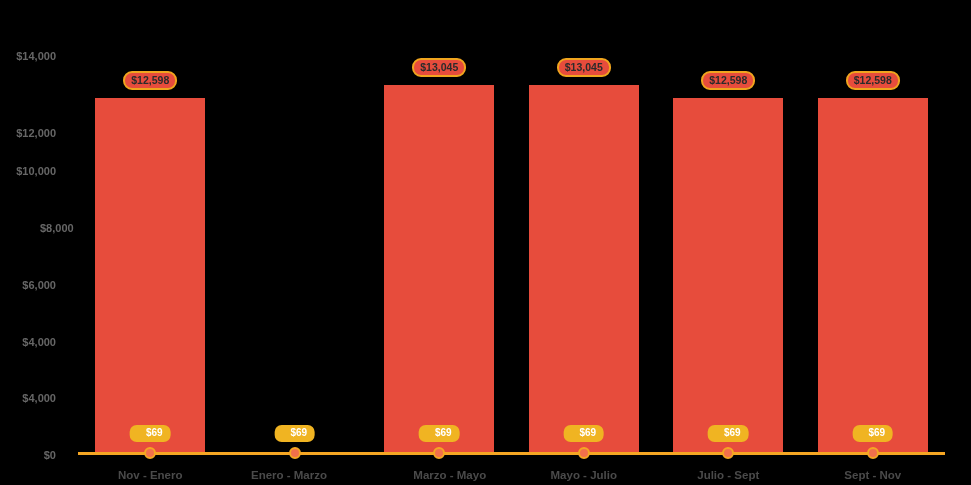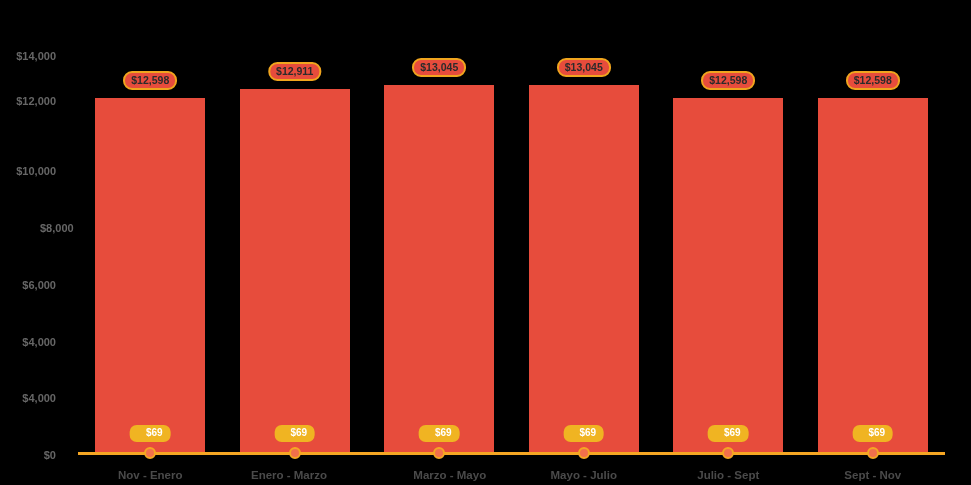--- a/index.html
+++ b/index.html
@@ -156,31 +156,27 @@
     </div>
 
   <div id="plot">
     <div id="yaxis">
         <div class="ytick" style="top: 427px;">$0</div>
         <div class="ytick" style="top: 370.286px;">$4,000</div>
         <div class="ytick" style="top: 313.571px;">$4,000</div>
         <div class="ytick" style="top: 256.857px;">$6,000</div>
         <div class="ytick" style="top: 200.143px; padding-left: 40px;">$8,000</div>
         <div class="ytick" style="top: 143.429px;">$10,000</div>
-        <div class="ytick" style="top: 73px;">$12,000</div>
+        <div class="ytick" style="top: 105px;">$12,000</div>
         <div class="ytick" style="top: 28px;">$14,000</div>
       </div>
     <div id="bars-layer">
         <div class="bar-group" style="left: 95.25px; width: 110px;">
           <div class="bar" style="height: 357.243px; background: rgb(231, 76, 60);"></div>
           <div class="bar-label" style="bottom: 365.243px;">$12,598</div>
-        </div>
-        <div class="bar-group" style="left: 239.75px; width: 110px;">
-          <div class="bar" style="height: 366.119px; background: rgb(231, 76, 60);"></div>
-          <div class="bar-label" style="bottom: 374.119px;">$12,911</div>
         </div>
         <div class="bar-group" style="left: 384.25px; width: 110px;">
           <div class="bar" style="height: 369.919px; background: rgb(231, 76, 60);"></div>
           <div class="bar-label" style="bottom: 377.919px;">$13,045</div>
         </div>
         <div class="bar-group" style="left: 528.75px; width: 110px;">
           <div class="bar" style="height: 369.919px; background: rgb(231, 76, 60);"></div>
           <div class="bar-label" style="bottom: 377.919px;">$13,045</div>
         </div>
         <div class="bar-group" style="left: 673.25px; width: 110px;">

